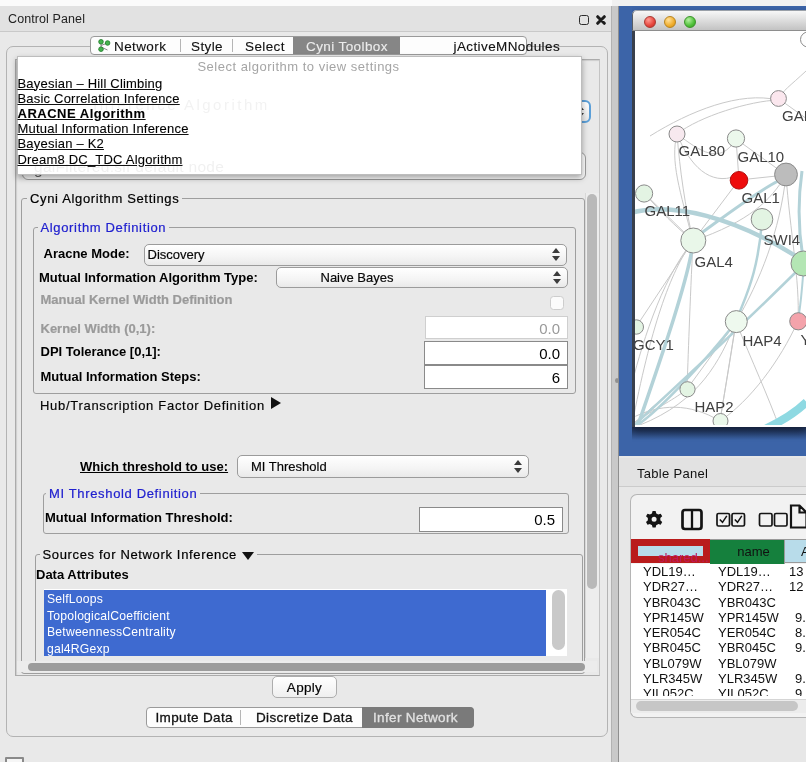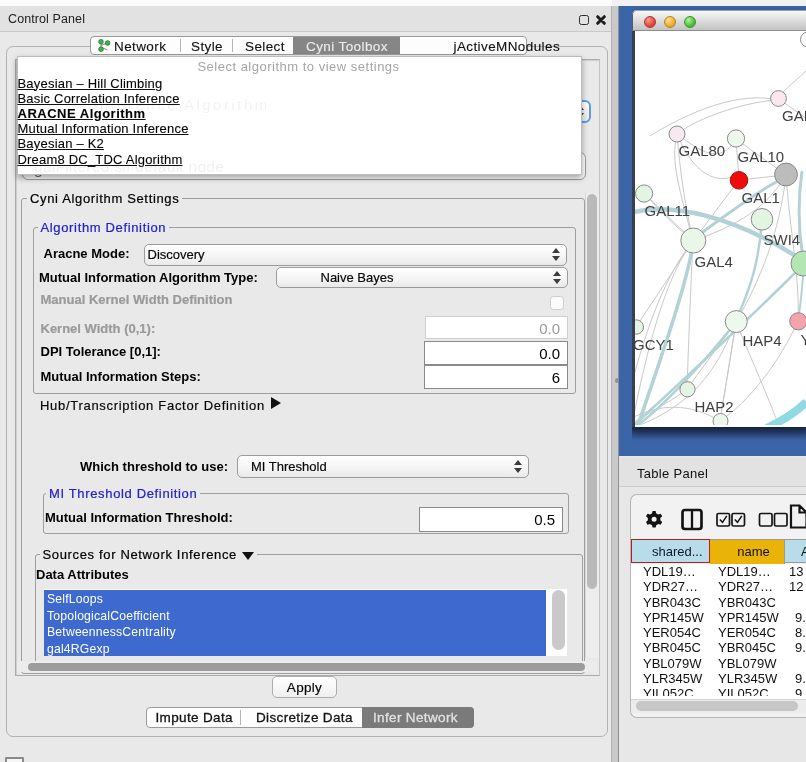--- a/index.html
+++ b/index.html
@@ -90,21 +90,21 @@
       <span class="v">0.0</span>
     </div>
   <div class="lbl" style="left:40.5px;top:369px;">Mutual Information Steps:</div>
   <div class="tf" style="left:424px;top:365px;width:142px;height:22px;">
       <span class="v">6</span>
     </div>
 
   <div class="lbl2" style="left:40px;top:398px;">Hub/Transcription Factor Definition</div>
   <div class="abs" style="left:271px;top:396.5px;width:0;height:0;border-top:6.5px solid transparent;border-bottom:6.5px solid transparent;border-left:10px solid #111;"></div>
 
-  <div class="lbl" style="left:80px;top:458.5px;">Which threshold to use:</div>
+  <div class="lbl" style="left:80px;top:458.5px;text-decoration:underline;">Which threshold to use:</div>
   <div class="combo" style="left:237px;top:455px;width:289.5px;height:20.5px;">
       <span class="ct" style="left:13px;">MI Threshold</span>
       <span class="spin"></span>
     </div>
 
   <div class="grp" style="left:43px;top:493px;width:524px;height:39px;">
     <span class="gt" style="left:2px;color:#2121cf;-webkit-text-stroke-color:#2121cf;">MI Threshold Definition</span>
   </div>
   <div class="lbl" style="left:45px;top:510px;">Mutual Information Threshold:</div>
   <div class="tf" style="left:418.5px;top:506.5px;width:142.5px;height:23px;">
@@ -253,22 +253,22 @@
       <rect x="73" y="9.5" width="12.5" height="12.5" rx="1.5" stroke-width="1.7"></rect>
       <rect x="88" y="9.5" width="12.5" height="12.5" rx="1.5" stroke-width="1.7"></rect>
       <path d="M75.8 15.5 L78.5 18.3 L82.8 11.8" stroke-width="1.5"></path>
       <path d="M90.8 15.5 L93.5 18.3 L97.8 11.8" stroke-width="1.5"></path>
       <rect x="115.5" y="9.5" width="12.5" height="12.5" rx="1.5" stroke-width="1.7"></rect>
       <rect x="130.5" y="9.5" width="12.5" height="12.5" rx="1.5" stroke-width="1.7"></rect>
       <path d="M147 1.5 h8.5 l7 7 v15 h-15.5 z M155.5 1.5 v7 h7" stroke-width="2.2"></path>
     </g>
   </svg>
 
-  <div class="abs" style="left:631px;top:539px;width:79px;height:24px;background:#b8dcea;border:1px solid #b91c1c;box-sizing:border-box;text-indent:20px;font-size:13px;line-height:23px;color:#0f172a;">shared...</div>
-  <div class="abs" style="left:710px;top:539px;width:75px;height:32px;background:#eab308;border:1px solid #9a9a9a;border-left:none;box-sizing:border-box;text-align:center;text-indent:13px;font-size:13px;line-height:23px;color:#111;">name</div>
+  <div class="abs" style="left:631px;top:539px;width:79px;height:24px;background:#b8dcea;border:7px solid #b91c1c;box-sizing:border-box;text-indent:20px;font-size:13px;line-height:23px;color:#be185d;">shared...</div>
+  <div class="abs" style="left:710px;top:539px;width:75px;height:32px;background:#15803d;border:1px solid #9a9a9a;border-left:none;box-sizing:border-box;text-align:center;text-indent:13px;font-size:13px;line-height:23px;color:#111;">name</div>
   <div class="abs" style="left:785px;top:539px;width:21px;height:24px;background:#b8dcea;border:1px solid #9a9a9a;border-left:none;border-right:none;box-sizing:border-box;font-size:13px;line-height:23px;color:#111;padding-left:16px;">A</div>
 
   <div class="abs" id="rows" style="left:631px;top:564px;width:175px;height:135.5px;background:#fff;overflow:hidden;font-size:13px;color:#111;">
     <div class="row">
         <span class="c1">YDL19…</span>
         <span class="c2">YDL19…</span>
         <span class="c3">13</span>
       </div>
     <div class="row">
         <span class="c1">YDR27…</span>

